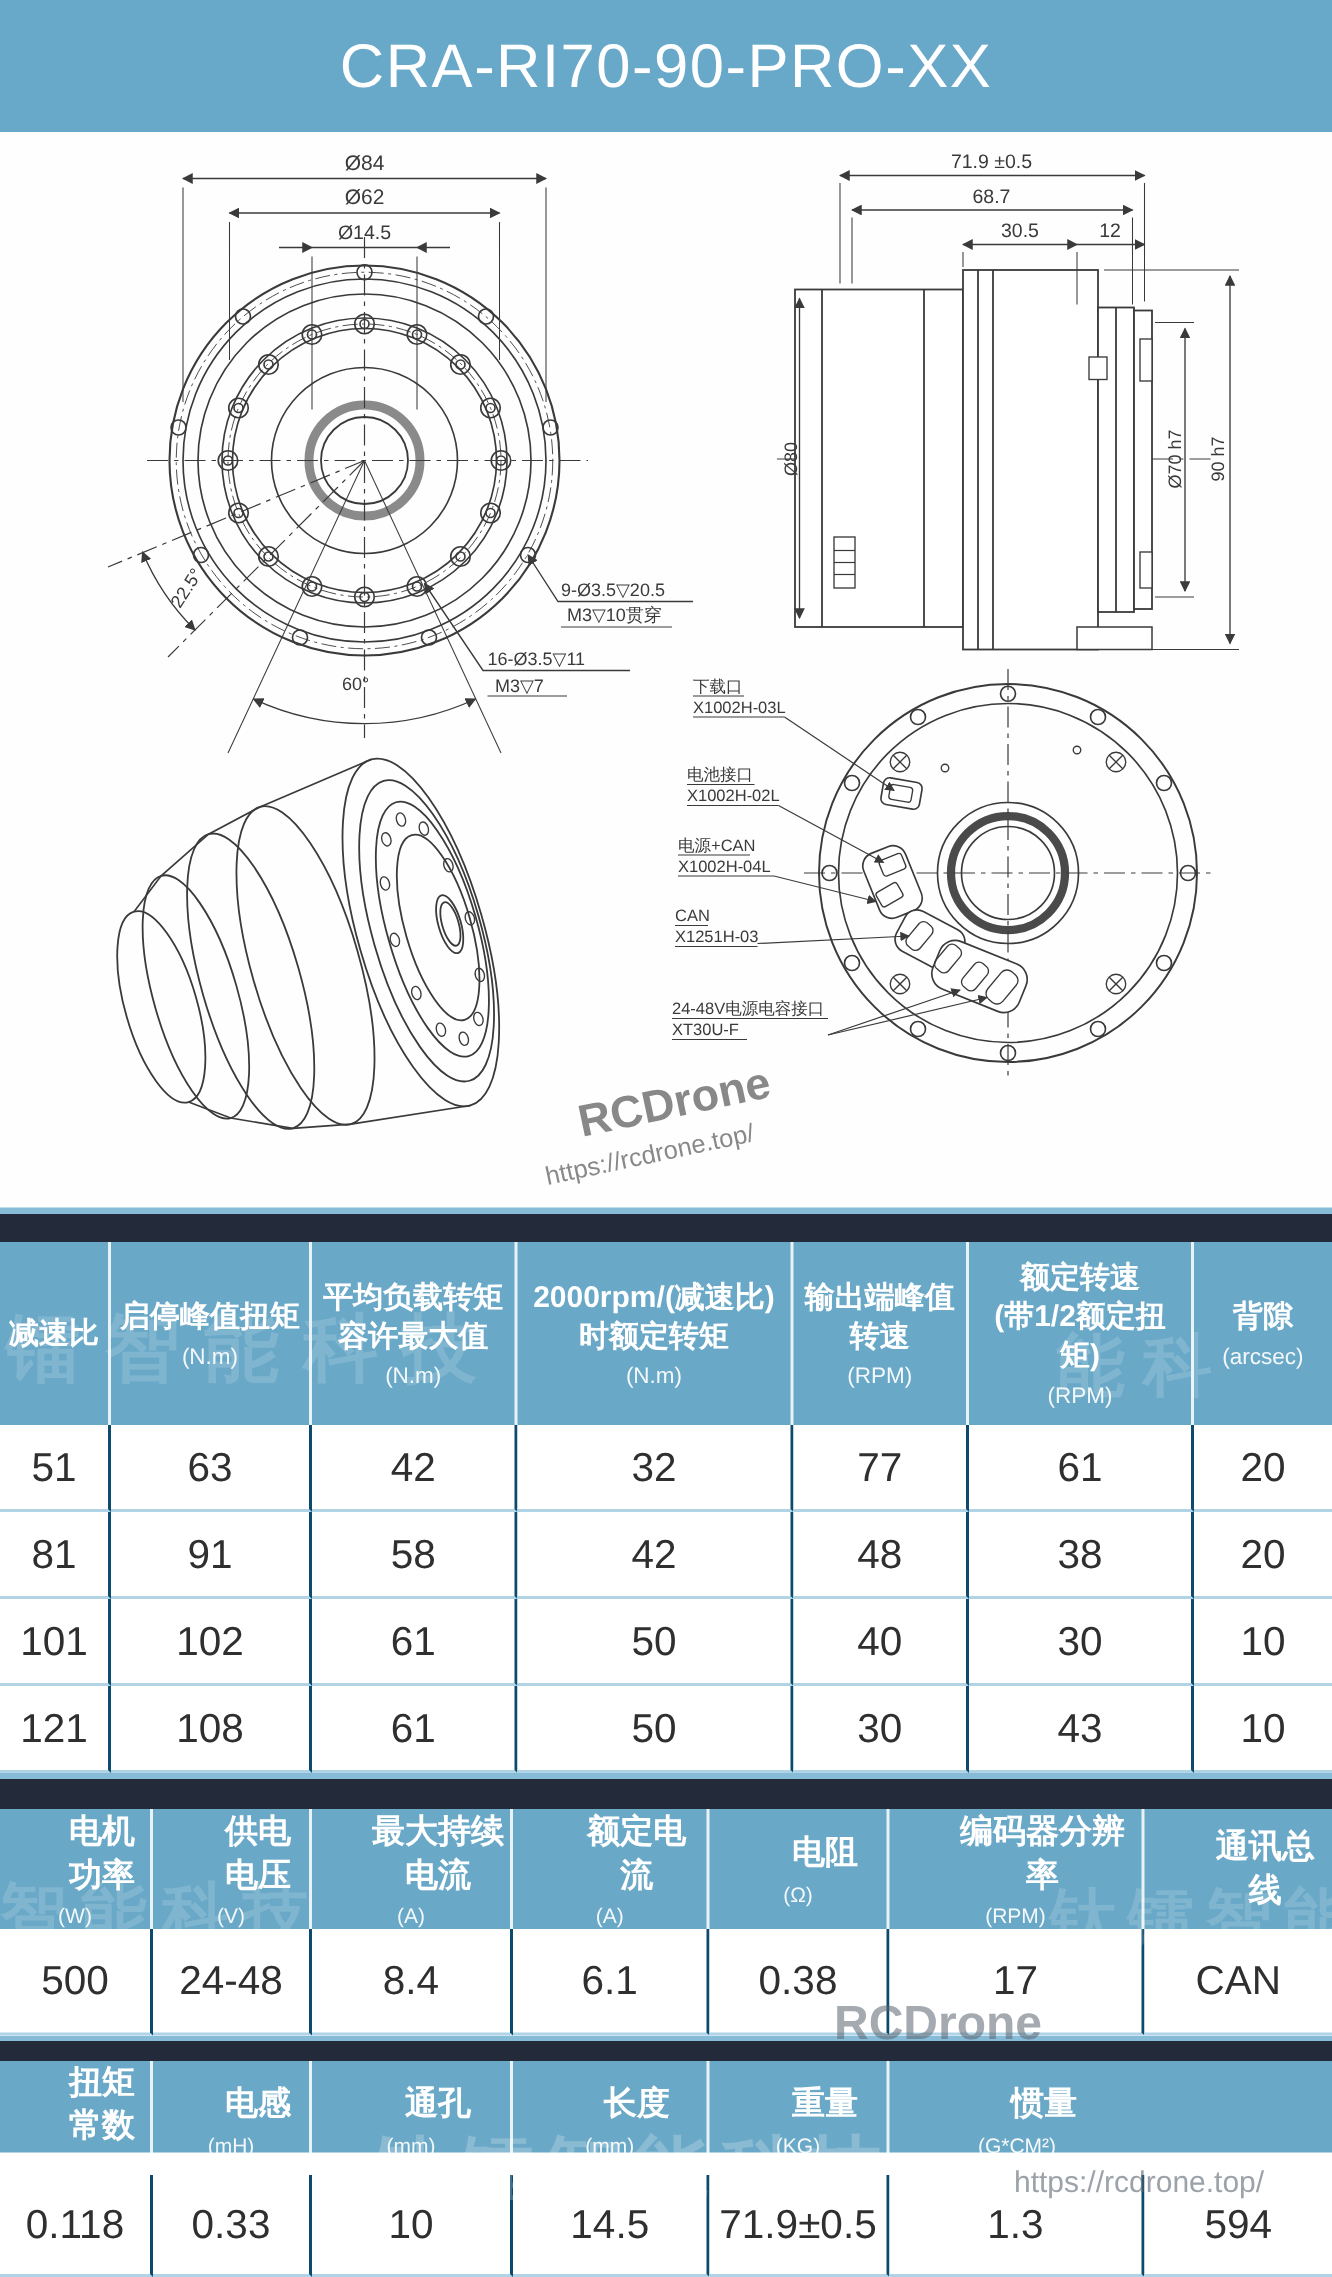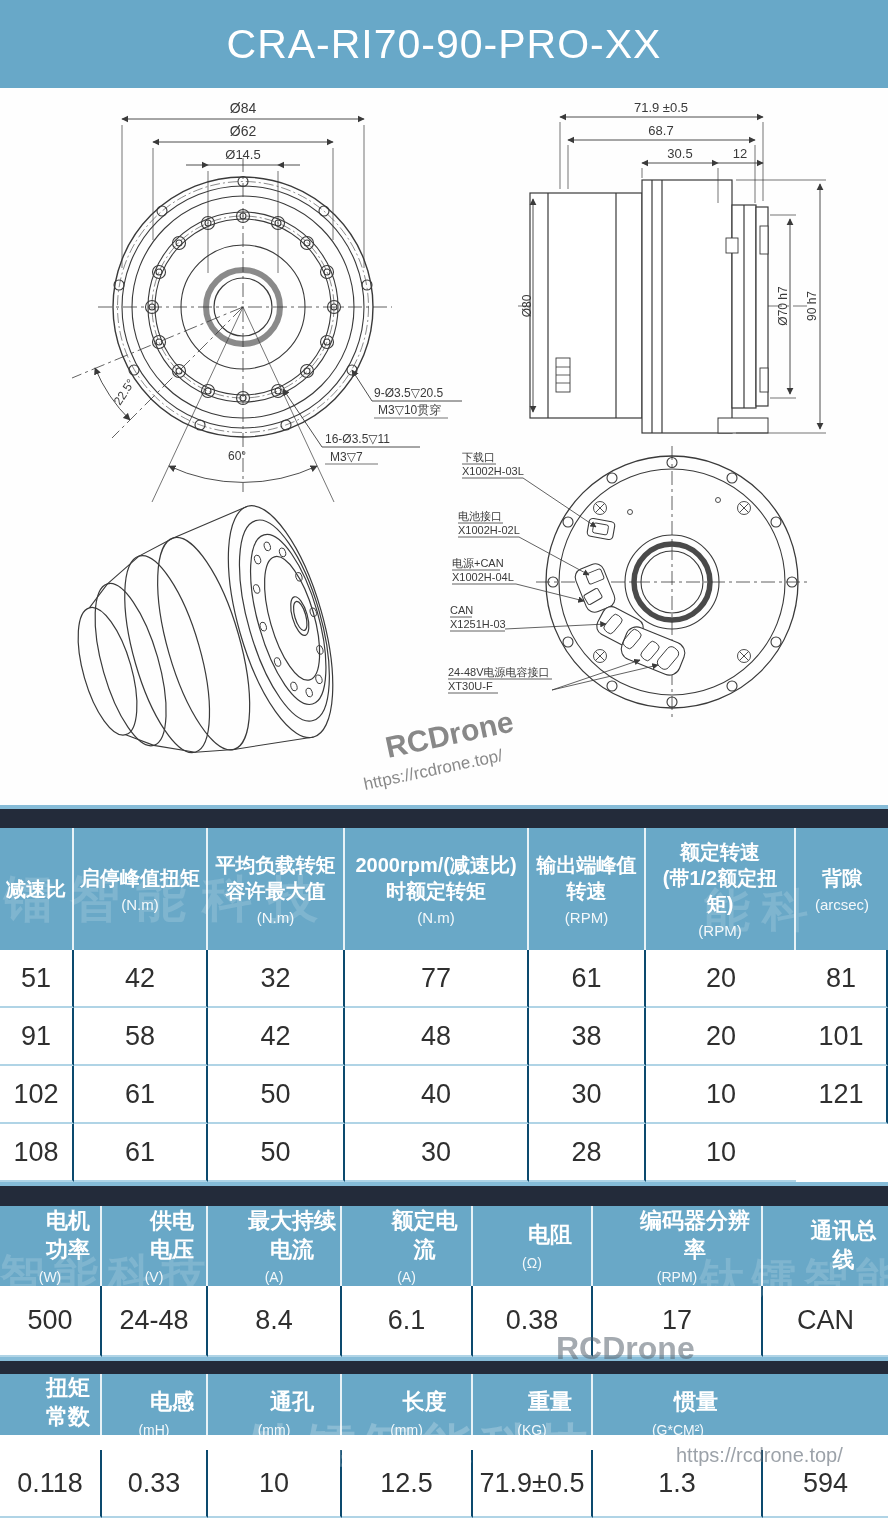--- a/index.html
+++ b/index.html
@@ -370,20 +370,21 @@
         <div class="l2">(带1/2额定扭矩)</div>
         <div class="u">(RPM)</div>
       </div>
     <div class="th last">
         <div class="l1">背隙</div>
         <div class="u">(arcsec)</div>
       </div>
   </div>
   <div class="tbody t1" id="t1-body">
     <div class="td">51</div>
+    <div class="td">63</div>
     <div class="td">42</div>
     <div class="td">32</div>
     <div class="td">77</div>
     <div class="td">61</div>
     <div class="td last">20</div>
     <div class="td">81</div>
     <div class="td">91</div>
     <div class="td">58</div>
     <div class="td">42</div>
     <div class="td">48</div>
@@ -394,21 +395,21 @@
     <div class="td">61</div>
     <div class="td">50</div>
     <div class="td">40</div>
     <div class="td">30</div>
     <div class="td last">10</div>
     <div class="td">121</div>
     <div class="td">108</div>
     <div class="td">61</div>
     <div class="td">50</div>
     <div class="td">30</div>
-    <div class="td">28</div>
+    <div class="td">43</div>
     <div class="td last">10</div>
   </div>
 
   <div class="thead t23 small" id="t2-head">
     <div class="th">
         <div class="l1">电机功率</div>
         <div class="u">(W)</div>
       </div>
     <div class="th">
         <div class="l1">供电电压</div>
@@ -467,21 +468,21 @@
       </div>
     <div class="th last">
         <div class="l1">惯量</div>
         <div class="u">(G*CM²)</div>
       </div>
   </div>
   <div class="tbody t23" id="t3-body">
     <div class="td">0.118</div>
     <div class="td">0.33</div>
     <div class="td">10</div>
-    <div class="td">12.5</div>
+    <div class="td">14.5</div>
     <div class="td">71.9±0.5</div>
     <div class="td">1.3</div>
     <div class="td last">594</div>
   </div>
 
   <div class="wm wm-co" id="wm1">镭智能科技</div>
   <div class="wm wm-co" id="wm2">能科</div>
   <div class="wm wm-co" id="wm3">智能科技</div>
   <div class="wm wm-co" id="wm4">钛镭智能科</div>
   <div class="wm wm-co" id="wm5">钛镭智能科技</div>

